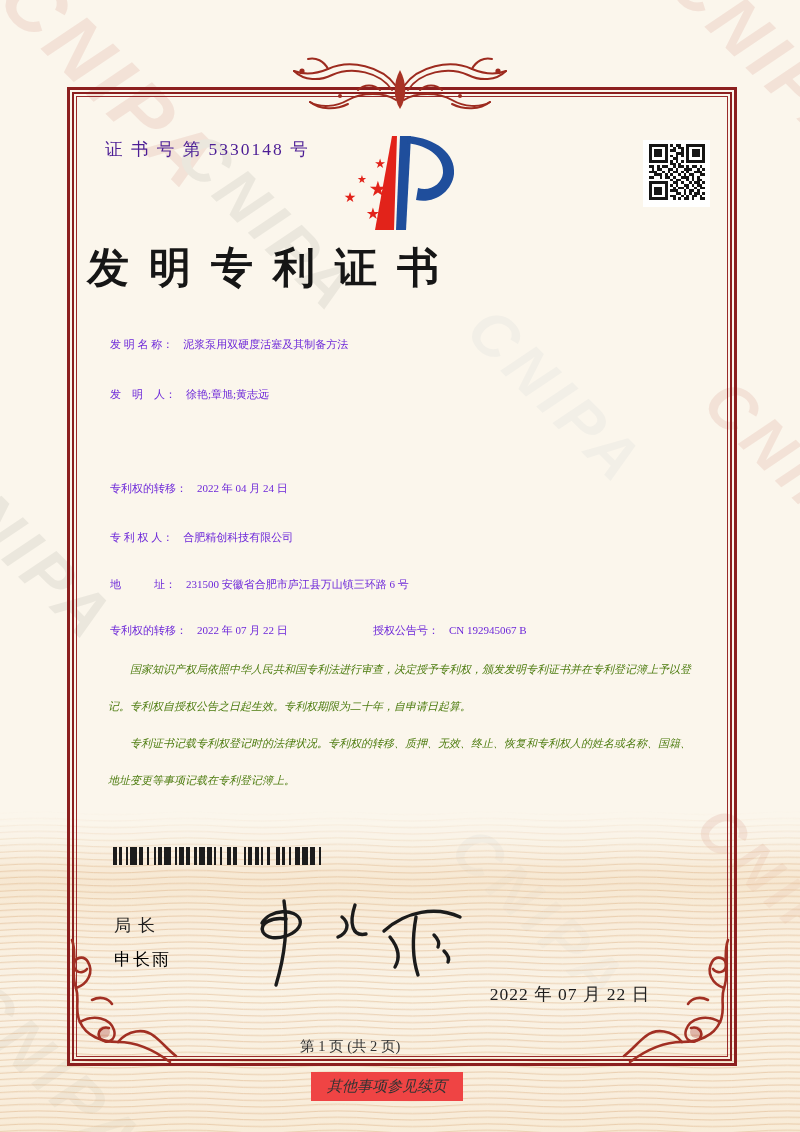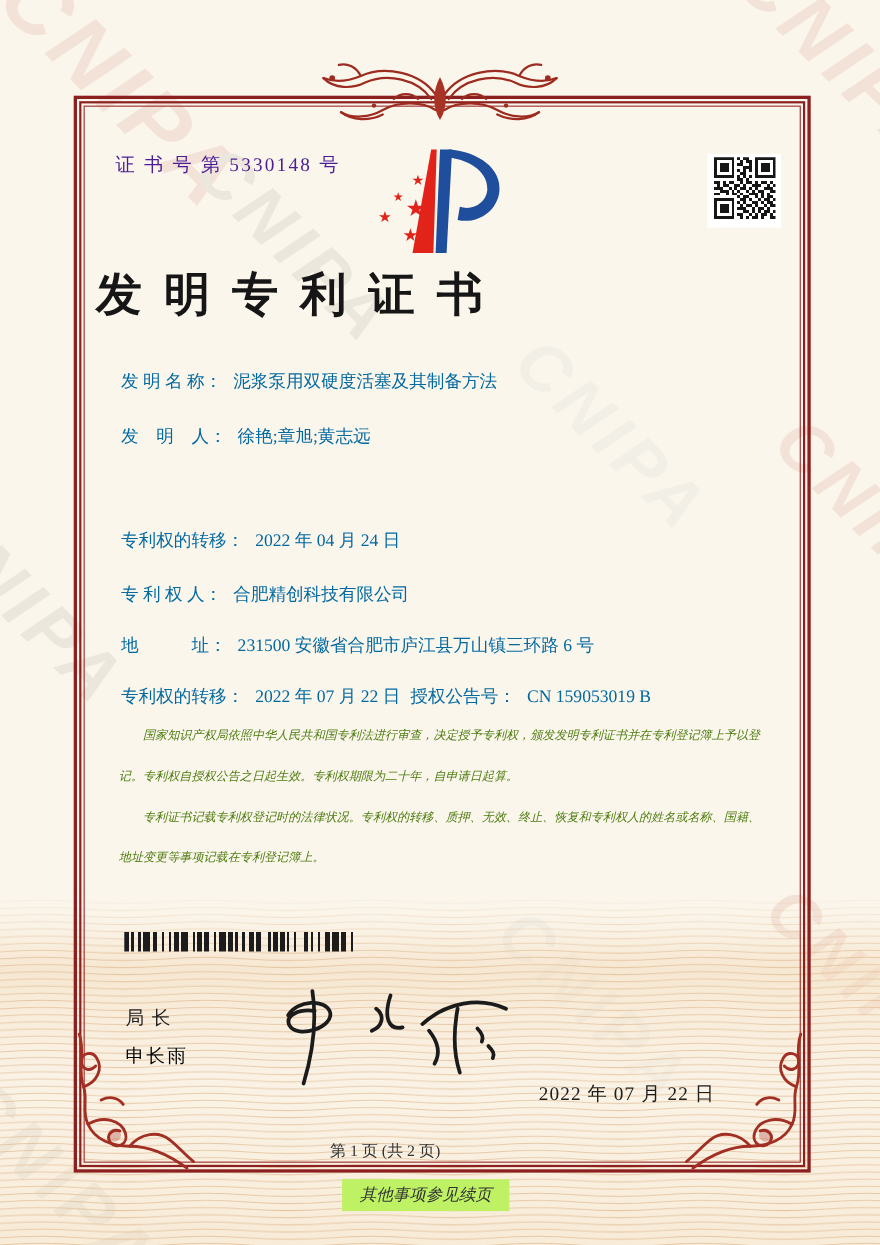--- a/index.html
+++ b/index.html
@@ -33,36 +33,36 @@
   
   .content{position:absolute;inset:0;z-index:4;}
   .cert-no{position:absolute;left:105px;top:137px;font-size:17.5px;letter-spacing:2px;color:#4c1d95;}
   .logo{position:absolute;left:330px;top:130px;width:140px;height:108px;}
   .qr-box{position:absolute;left:643px;top:140px;width:67px;height:67px;background:#fff;
           display:flex;align-items:center;justify-content:center;}
   .title{
     position:absolute;left:67px;top:240px;width:666px;text-align:left;
     font-size:42px;font-weight:bold;letter-spacing:20px;text-indent:20px;color:#161616;
   }
-  .field-row{position:absolute;left:110px;width:590px;font-size:16px;color:#0369a1;white-space:nowrap;}
+  .field-row{position:absolute;left:110px;width:590px;font-size:11px;color:#6d28d9;white-space:nowrap;}
   .field-label{display:inline-block;}
   .field-value{margin-left:10px;}
   .pair2{position:absolute;left:263px;top:0;}
   .paras{position:absolute;left:108px;top:651px;width:584px;
          font-size:11px;line-height:37px;color:#4d7c0f;font-style:italic;}
   .paras p{margin:0;text-indent:2em;}
   .barcode{position:absolute;left:113px;top:847px;width:208px;height:18px;}
   .signer-title{position:absolute;left:114px;top:914px;font-size:17px;letter-spacing:7px;color:#222;}
   .signer-name{position:absolute;left:114px;top:948px;font-size:17px;letter-spacing:2px;color:#000000;}
   .signature{position:absolute;left:238px;top:893px;width:245px;height:95px;}
   .issue-date{position:absolute;left:430px;top:982px;width:280px;text-align:center;
               font-size:17.5px;letter-spacing:1px;color:#1d1d1d;}
   .page-info{position:absolute;left:300px;top:1037px;width:170px;
              font-size:14.5px;color:#333;}
-  .note-box{position:absolute;left:311px;top:1072px;background:#bef264;
+  .note-box{position:absolute;left:311px;top:1072px;background:#ef4444;
             padding:5px 16px;font-size:15px;font-style:italic;color:#333;white-space:nowrap;z-index:5;}
 </style>
 </head>
 <body>
 
 <span class="wm pink" style="left:110px;top:80px;font-size:80px;">CNIPA</span>
 <span class="wm pink" style="left:768px;top:55px;font-size:72px;">CNIPA</span>
 <span class="wm gray" style="left:268px;top:222px;font-size:64px;">CNIPA</span>
 <span class="wm faint" style="left:556px;top:396px;font-size:62px;">CNIPA</span>
 <span class="wm pink" style="left:795px;top:470px;font-size:64px;">CNIPA</span>
@@ -416,21 +416,21 @@
   </div>
   <div class="field-row" style="top:530px">
     <span class="field-label">专 利 权 人：</span><span class="field-value">合肥精创科技有限公司</span>
   </div>
   <div class="field-row" style="top:577px">
     <span class="field-label">地　　　址：</span><span class="field-value">231500 安徽省合肥市庐江县万山镇三环路 6 号</span>
   </div>
   <div class="field-row" style="top:623px">
     <span class="field-label">专利权的转移：</span><span class="field-value">2022 年 07 月 22 日</span>
     <span class="pair2">
-      <span class="field-label">授权公告号：</span><span class="field-value">CN 159053019 B</span>
+      <span class="field-label">授权公告号：</span><span class="field-value">CN 192945067 B</span>
     </span>
   </div>
 
   <div class="paras">
     <p>国家知识产权局依照中华人民共和国专利法进行审查，决定授予专利权，颁发发明专利证书并在专利登记簿上予以登记。专利权自授权公告之日起生效。专利权期限为二十年，自申请日起算。</p>
     <p>专利证书记载专利权登记时的法律状况。专利权的转移、质押、无效、终止、恢复和专利权人的姓名或名称、国籍、地址变更等事项记载在专利登记簿上。</p>
   </div>
 
   <div class="barcode"><svg width="208" height="18" viewBox="0 0 97 20" preserveAspectRatio="none" shape-rendering="crispEdges" fill="#1c1c1c">
         <rect x="0" y="0" width="2" height="20"></rect>

